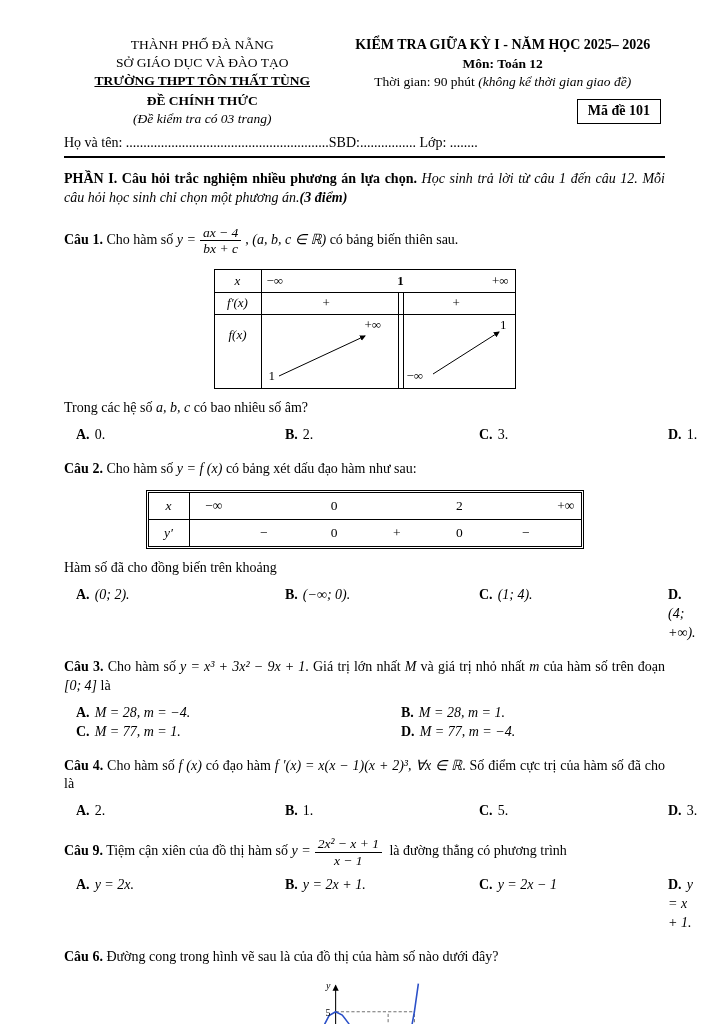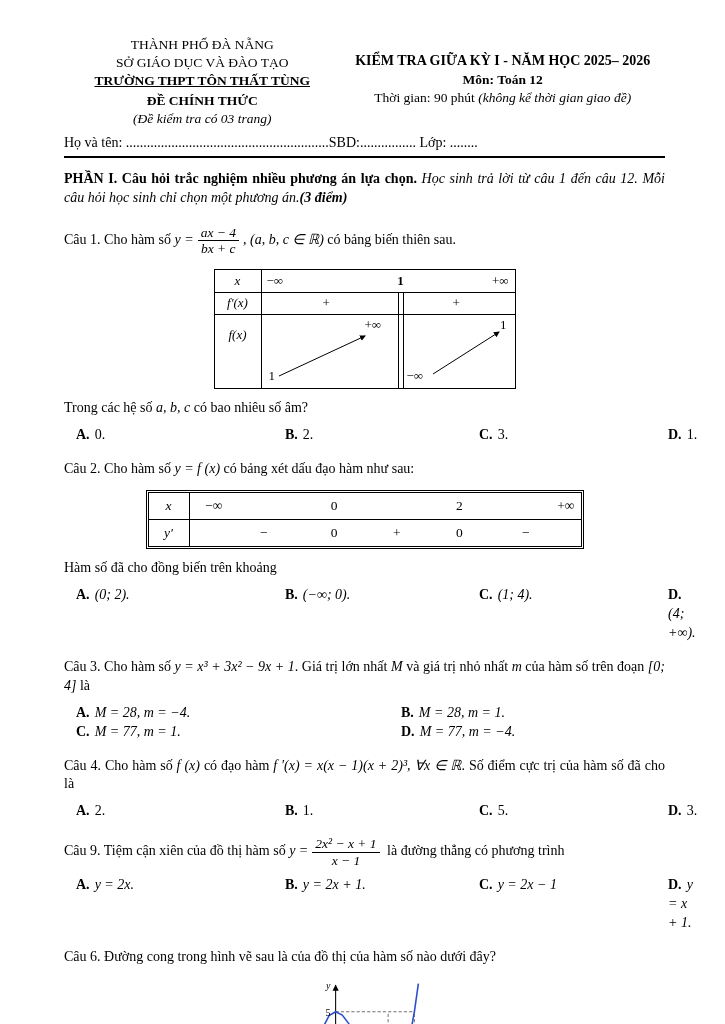--- a/index.html
+++ b/index.html
@@ -2,36 +2,36 @@
 <html><head>
 <meta charset="utf-8">
 <style>
   html,body{margin:0;padding:0;background:#fff;}
   .page{width:725px;min-height:1024px;margin:0 auto;box-sizing:border-box;
         padding:36px 60px 24px 64px;font-family:"Liberation Serif",serif;
         font-size:14px;color:#000;display:flex;flex-direction:column;line-height:1.35;}
   
   .header-grid{display:grid;grid-template-columns:46% 54%;}
   .hdr-left{text-align:center;font-size:13.5px;}
-  .hdr-right{text-align:center;font-size:13.5px;margin-top:16px;}
+  .hdr-right{text-align:center;font-size:13.5px;}
   .school{font-weight:bold;text-decoration:underline;}
   .official{font-weight:bold;margin-top:1px;}
   .note{font-style:italic;}
   .exam-title{font-weight:bold;font-size:14px;}
   .subject{font-weight:bold;}
   .it{font-style:italic;}
   .code-wrap{text-align:right;margin-top:8px;padding-right:4px;}
   .code-box{display:inline-block;border:1.6px solid #000;font-weight:bold;padding:2px 10px;font-size:14px;}
   .student-line{margin-top:6px;}
   .rule{border:0;border-top:2px solid #000;margin:3px 0 8px;}
   
   .part-title{text-align:justify;margin:4px 0 8px;}
   .b{font-weight:bold;} 
   .q{margin:9px 0 4px;text-align:justify;}
-  .q-label{font-weight:normal;}
+  .q-label{font-weight:bold;}
   .math{font-style:italic;}
   .frac{display:inline-flex;flex-direction:column;vertical-align:middle;text-align:center;
         margin:0 4px;font-style:italic;line-height:1.15;font-size:13.5px;}
   .frac .num{border-bottom:1px solid #000;padding:0 3px;}
   .frac .den{padding:0 3px;}
   .opts{display:grid;margin:4px 0 6px;padding-left:12px;}
   .opts-4{grid-template-columns:170px 155px 150px 1fr;gap:39px;}
   .opts-2{grid-template-columns:325px 1fr;}
   .opt-label{font-weight:bold;margin-right:5px;}
   
@@ -68,20 +68,23 @@
       <div>THÀNH PHỐ ĐÀ NẴNG</div>
       <div>SỞ GIÁO DỤC VÀ ĐÀO TẠO</div>
       <div class="school">TRƯỜNG THPT TÔN THẤT TÙNG</div>
       <div class="official">ĐỀ CHÍNH THỨC</div>
       <div class="note">(Đề kiểm tra có 03 trang)</div>
     </div>
     <div class="hdr-right">
       <div class="exam-title">KIỂM TRA GIỮA KỲ I - NĂM HỌC 2025– 2026</div>
       <div class="subject">Môn: Toán 12</div>
       <div class="time"><span>Thời gian: 90 phút </span><span class="it">(không kể thời gian giao đề)</span></div>
+      <div class="code-wrap">
+        <span class="code-box">Mã đề 101</span>
+      </div>
     </div>
   </div>
 
   <div class="student-line">Họ và tên: ..........................................................SBD:................ Lớp: ........</div>
   <hr class="rule">
 
   <p class="part-title"><span class="b">PHẦN I. Câu hỏi trắc nghiệm nhiều phương án lựa chọn.</span><span class="it"> Học sinh trả lời từ câu 1 đến câu 12. Mỗi câu hỏi học sinh chỉ chọn một phương án.</span><span class="b it">(3 điểm)</span></p>
 
   <p class="q"><span class="q-label">Câu 1.</span><span> Cho hàm số </span><span class="math">y =</span><span class="frac">
         <span class="num">ax − 4</span>

